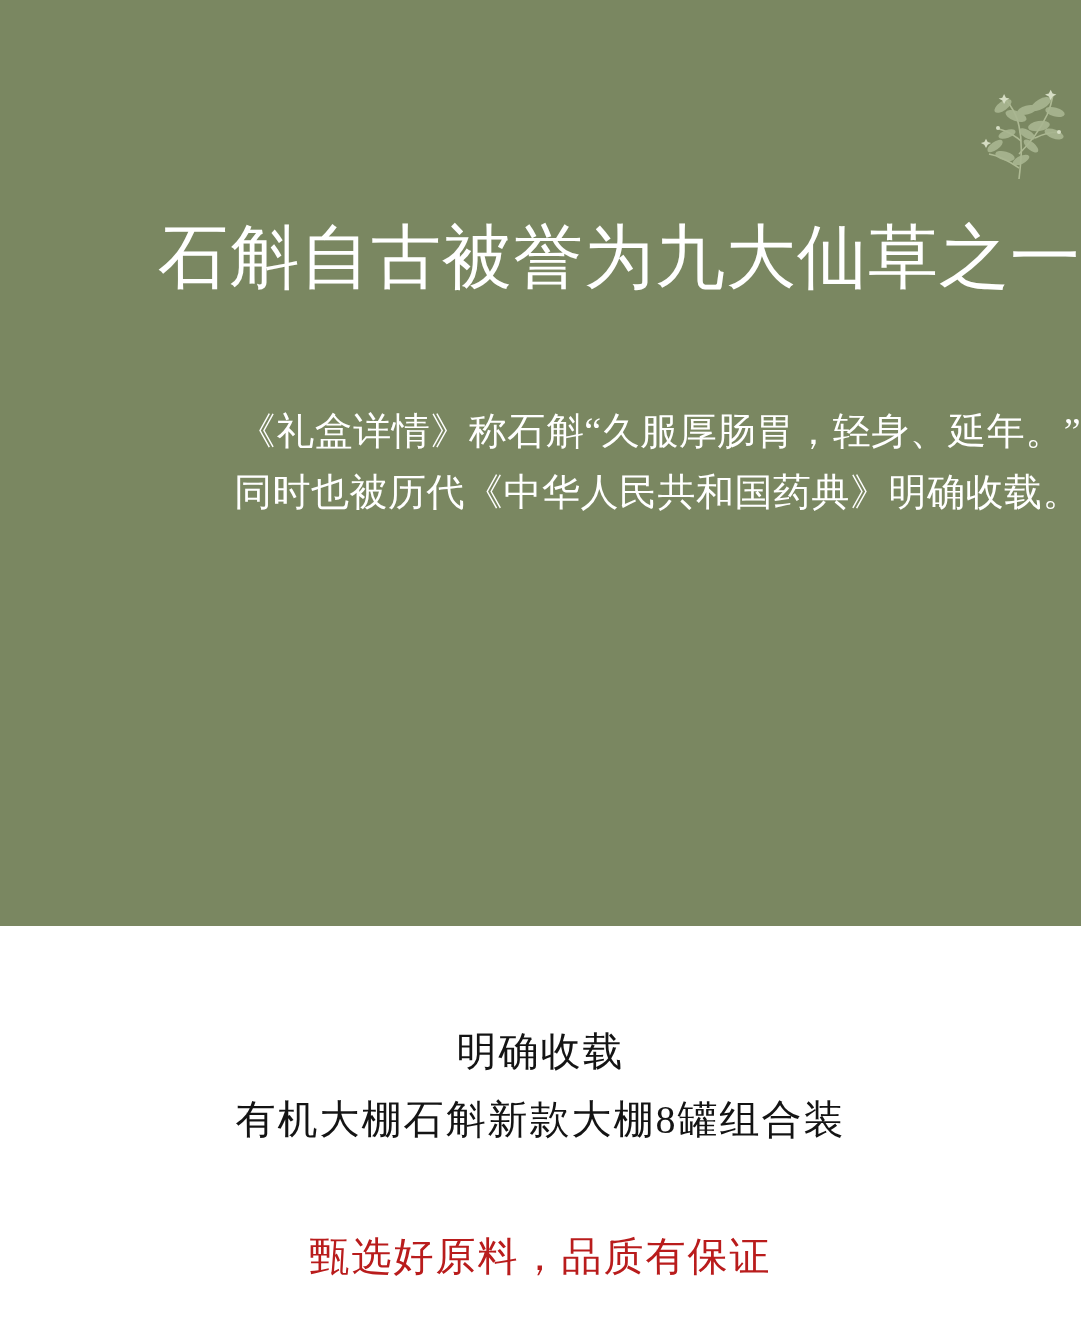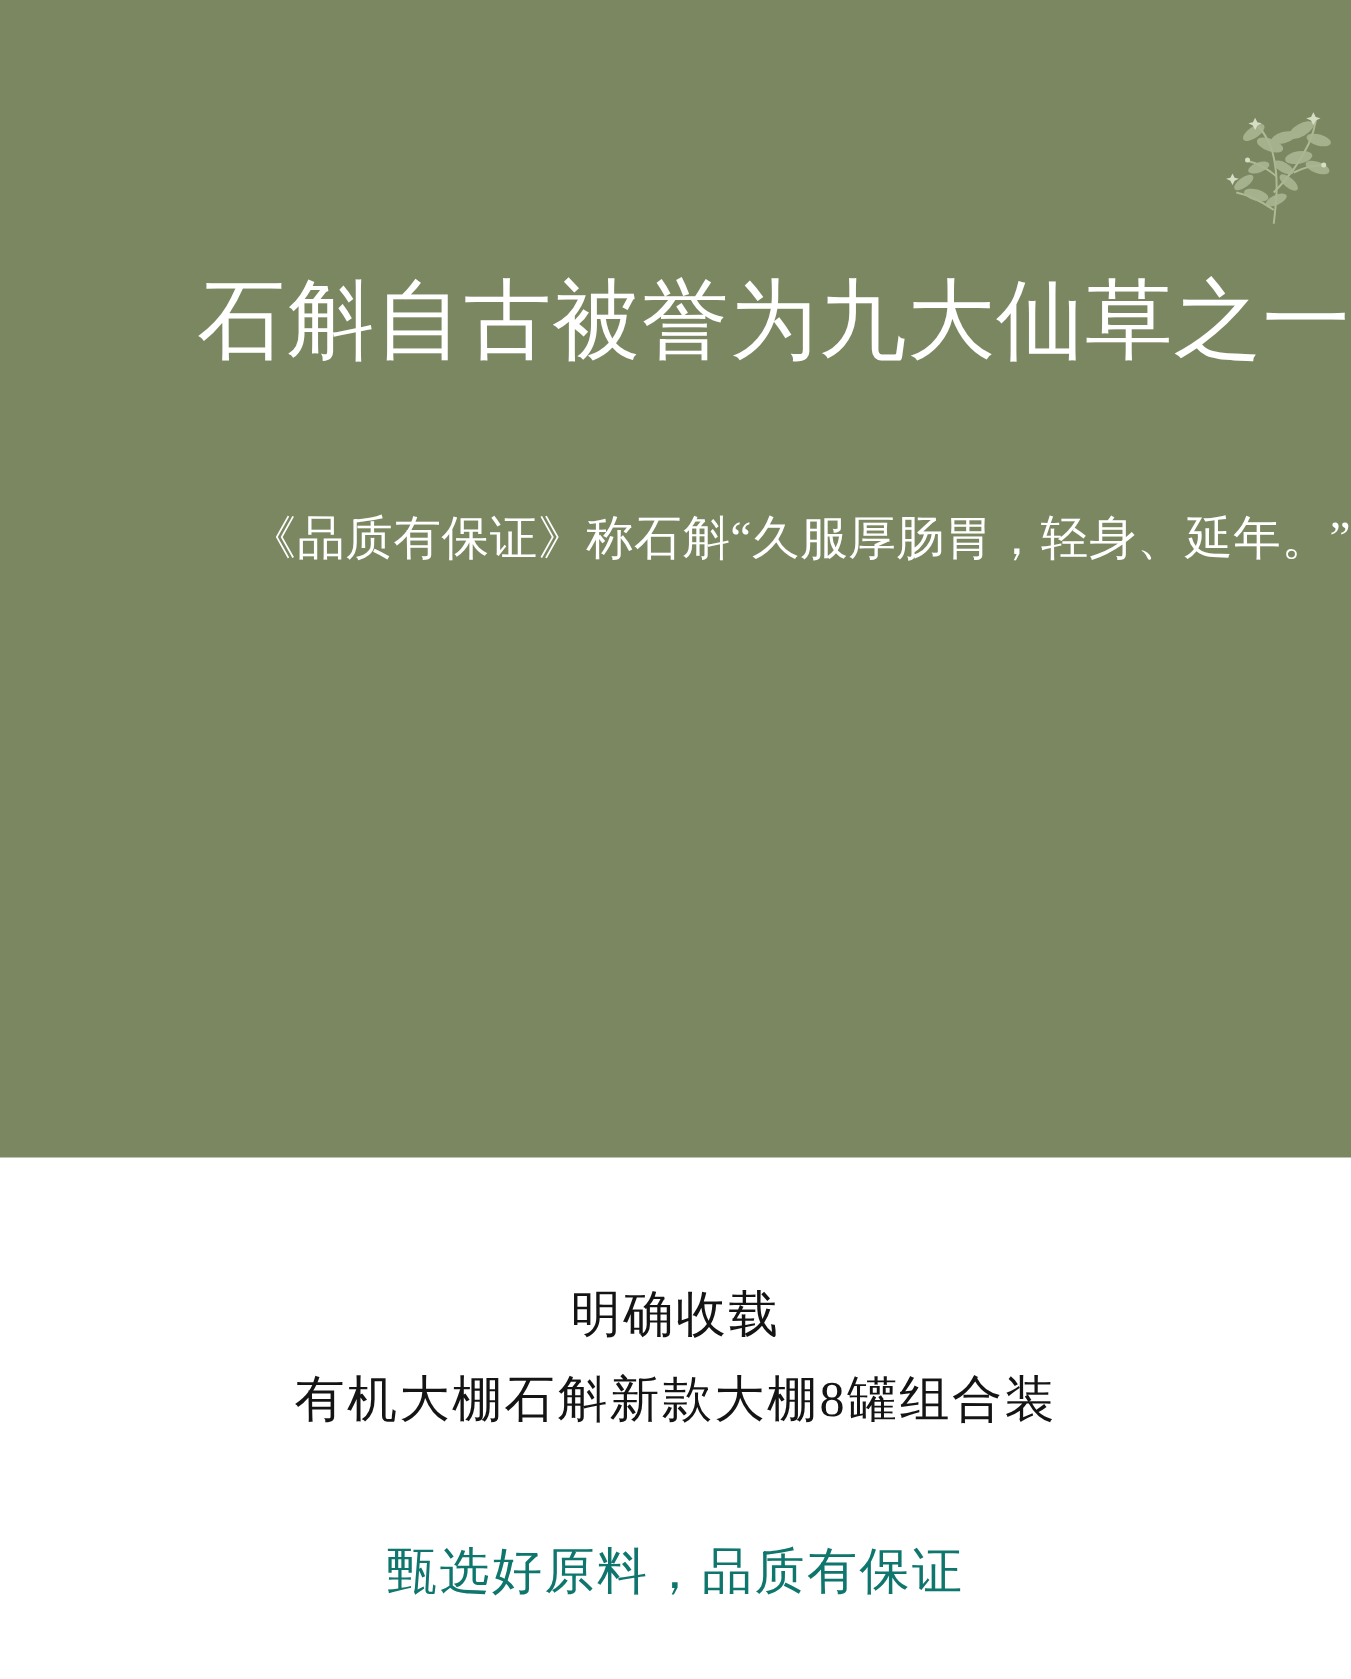--- a/index.html
+++ b/index.html
@@ -88,21 +88,21 @@
     line-height: 68px;
     letter-spacing: 2px;
     color: #141414;
   }
   .details-lines p { margin: 0; white-space: nowrap; }
   .quality-line {
     margin: 69px 0 0 0;
     font-size: 40px;
     line-height: 68px;
     letter-spacing: 2px;
-    color: #0f766e;
+    color: #b91c1c;
     white-space: nowrap;
   }
 </style>
 </head>
 <body>
 
 <div class="page">
 
   <section class="hero">
 
@@ -137,21 +137,22 @@
           <circle cx="29" cy="42" r="2"></circle>
           <circle cx="90" cy="46" r="2"></circle>
         </g>
       </svg>
     </div>
 
     <h1 class="hero-title">石斛自古被誉为九大仙草之一</h1>
 
 
     <div class="hero-quote">
-      <p>《品质有保证》称石斛“久服厚肠胃，轻身、延年。”</p>
+      <p>《礼盒详情》称石斛“久服厚肠胃，轻身、延年。”</p>
+      <p>同时也被历代《中华人民共和国药典》明确收载。</p>
     </div>
 
   </section>
 
   <section class="details">
 
 
     <div class="details-lines">
       <p>明确收载</p>
       <p>有机大棚石斛新款大棚8罐组合装</p>

